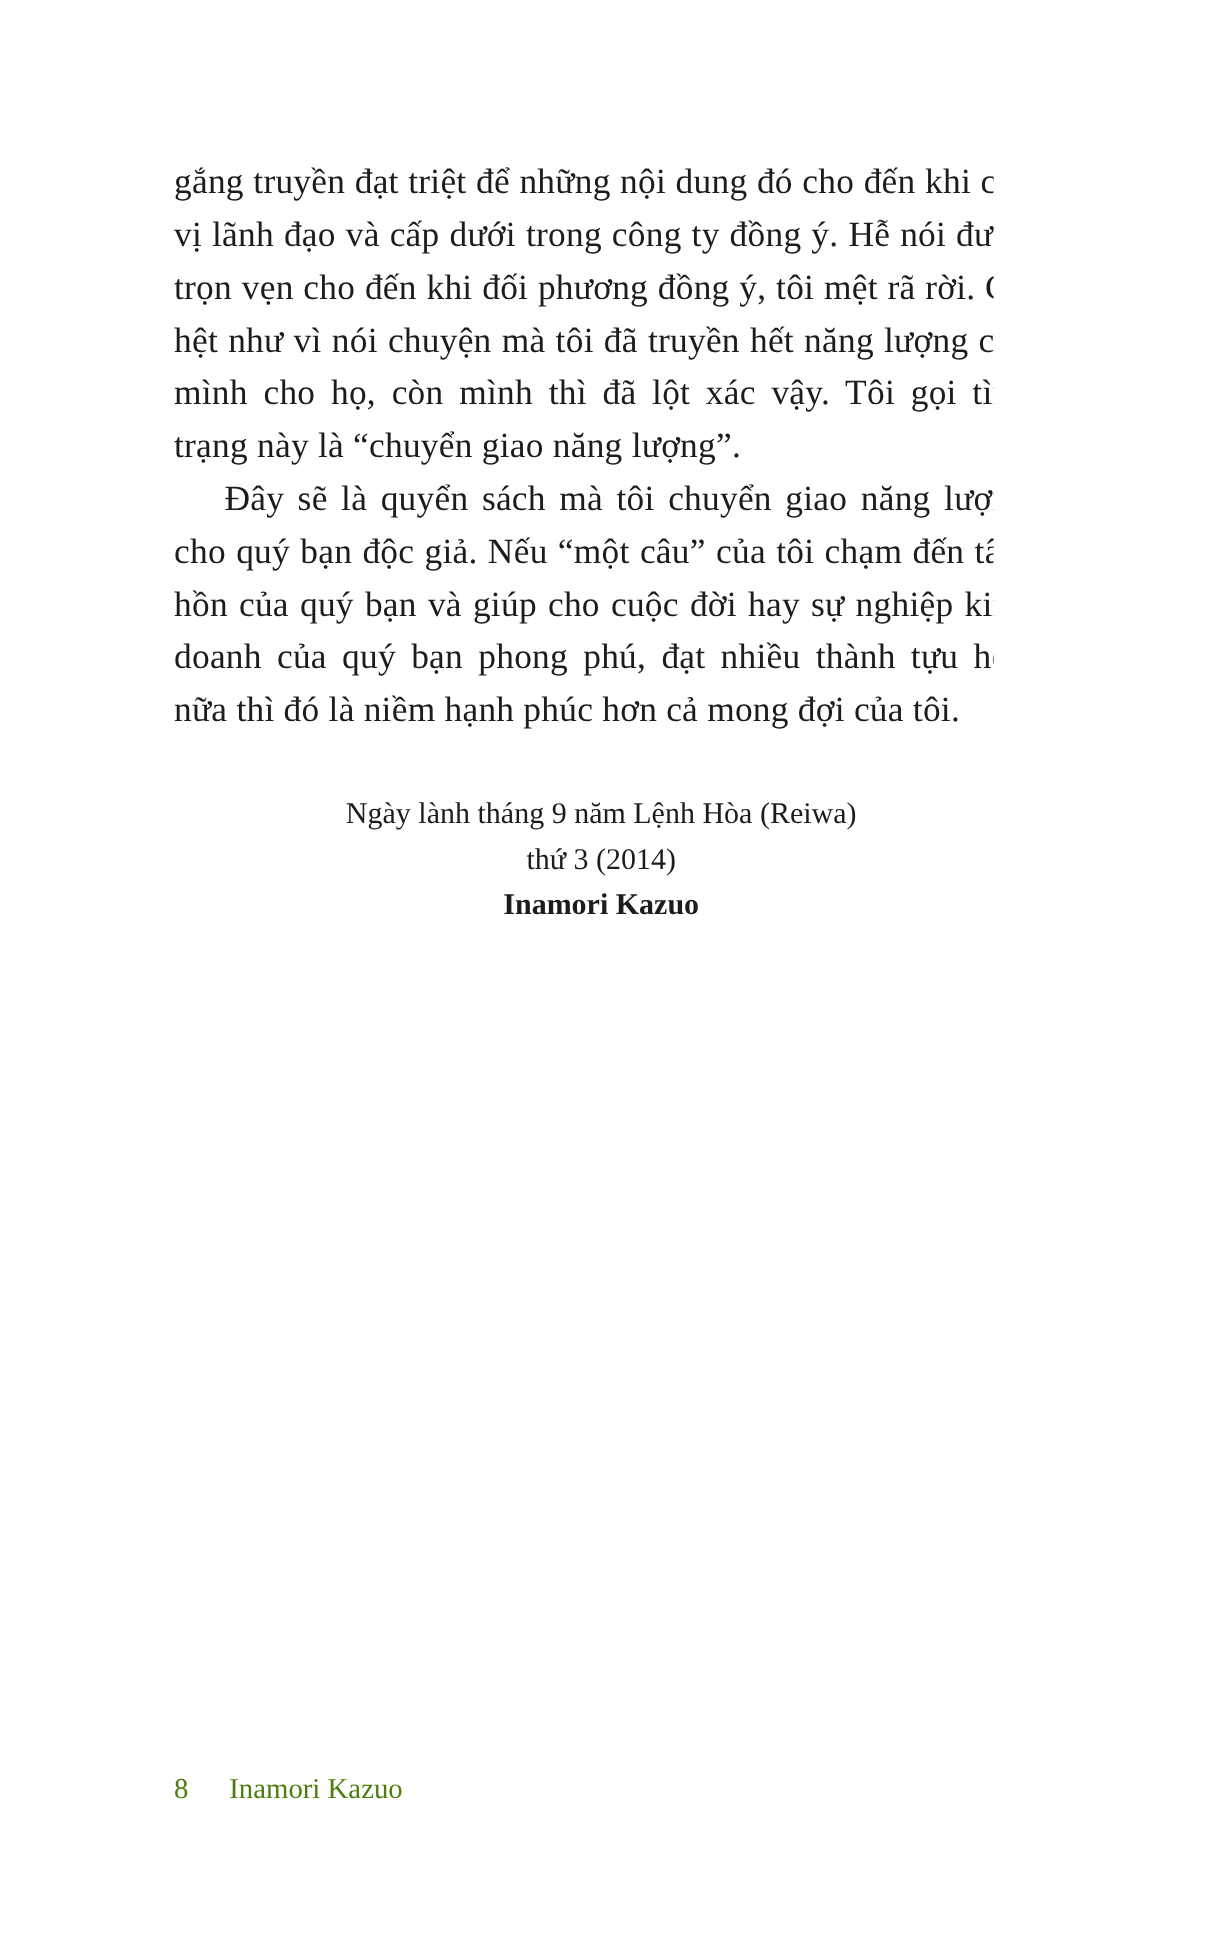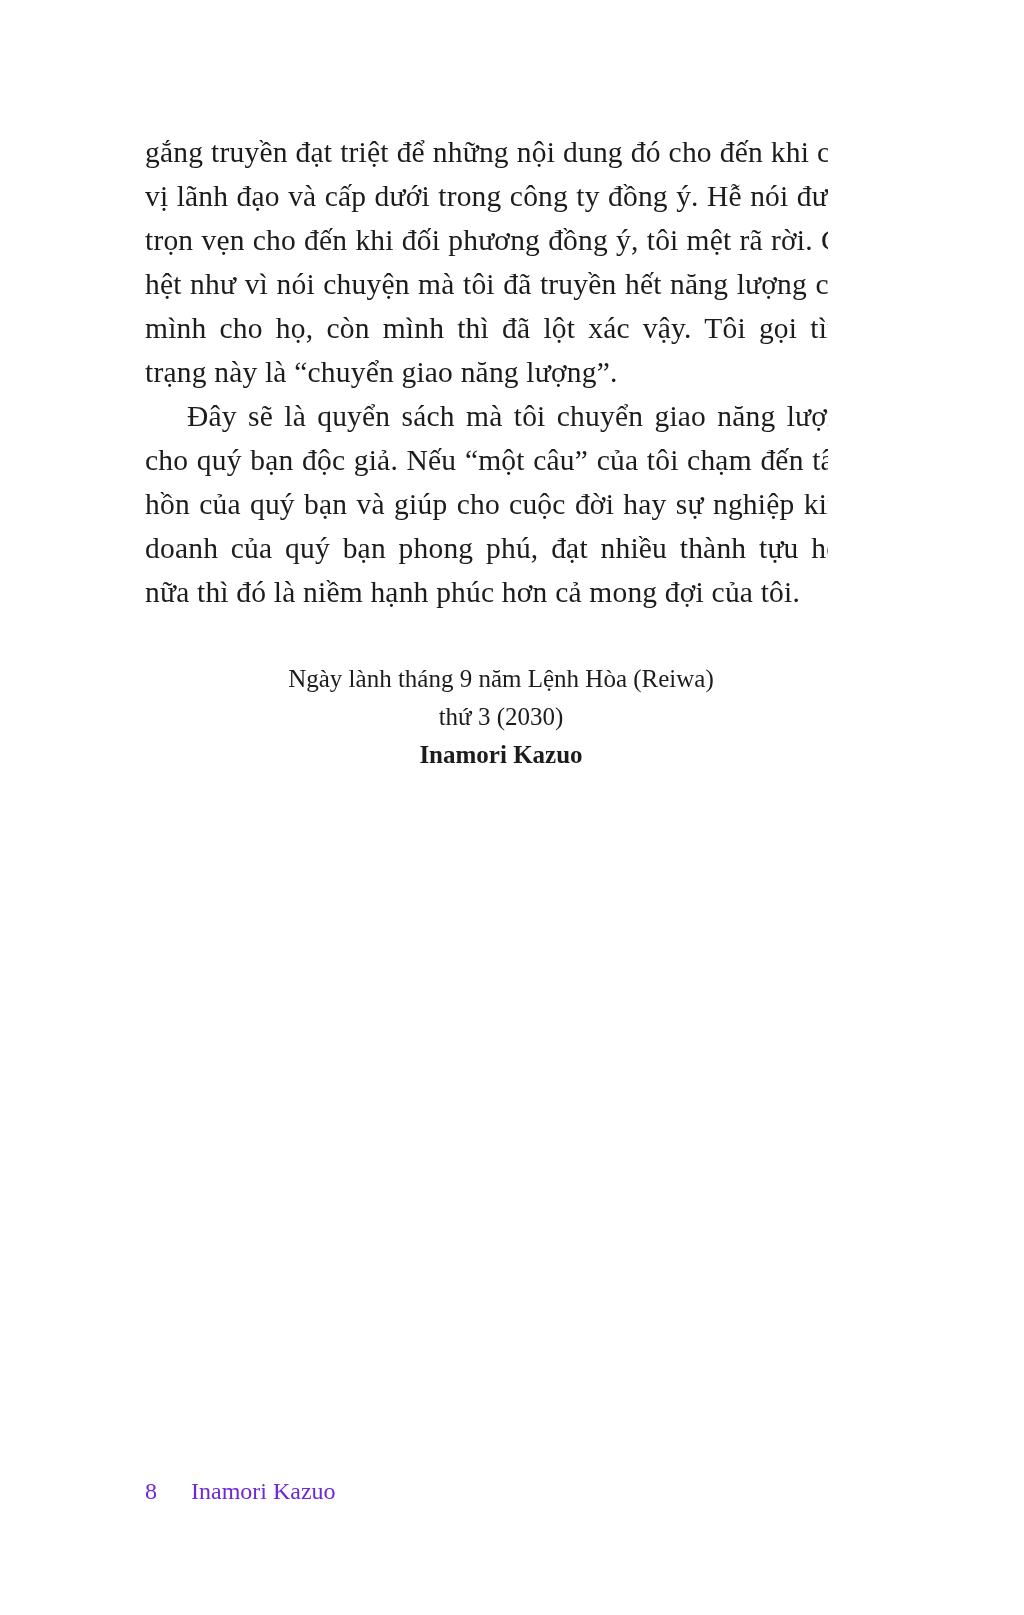--- a/index.html
+++ b/index.html
@@ -44,36 +44,36 @@
     line-height: 38px;
   }
   .signature .author {
     font-weight: bold;
   }
   .footer {
     position: absolute;
     left: 145px;
     top: 1478px;
     font-size: 24px;
-    color: #6d28d9;
+    color: #4d7c0f;
   }
   .footer .pagenum {
     display: inline-block;
     margin-right: 34px;
   }
 </style>
 </head>
 <body>
 
 <div class="page">
   <div class="content">
     <p class="para">gắng truyền đạt triệt để những nội dung đó cho đến khi các vị lãnh đạo và cấp dưới trong công ty đồng ý. Hễ nói được trọn vẹn cho đến khi đối phương đồng ý, tôi mệt rã rời. Cứ hệt như vì nói chuyện mà tôi đã truyền hết năng lượng của mình cho họ, còn mình thì đã lột xác vậy. Tôi gọi tình trạng này là “chuyển giao năng lượng”.</p>
     <p class="para indent">Đây sẽ là quyển sách mà tôi chuyển giao năng lượng cho quý bạn độc giả. Nếu “một câu” của tôi chạm đến tâm hồn của quý bạn và giúp cho cuộc đời hay sự nghiệp kinh doanh của quý bạn phong phú, đạt nhiều thành tựu hơn nữa thì đó là niềm hạnh phúc hơn cả mong đợi của tôi.</p>
     <div class="signature">
       <p>Ngày lành tháng 9 năm Lệnh Hòa (Reiwa)</p>
-      <p>thứ 3 (2030)</p>
+      <p>thứ 3 (2014)</p>
       <p class="author">Inamori Kazuo</p>
     </div>
   </div>
   <div class="footer">
     <span class="pagenum">8</span><span>Inamori Kazuo</span>
   </div>
 </div>
 
 </body></html>

